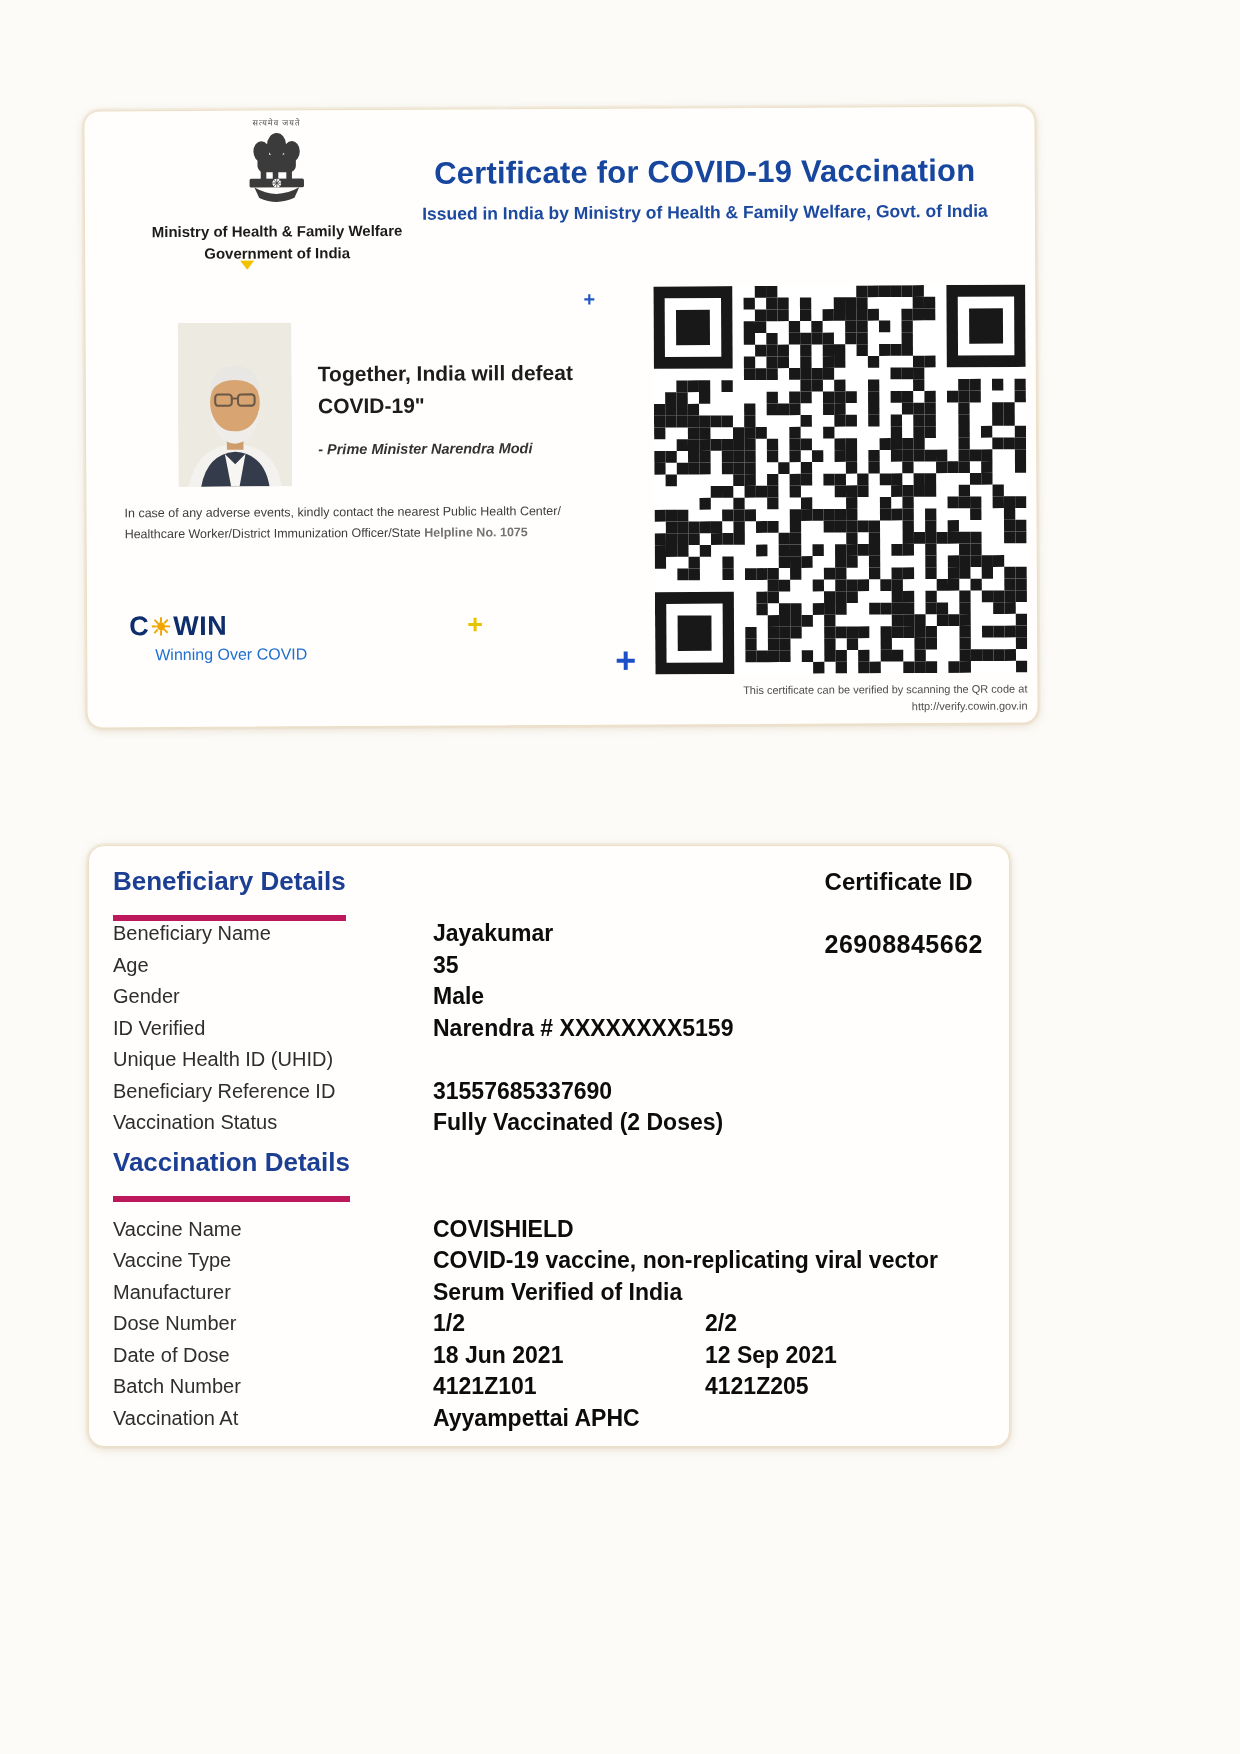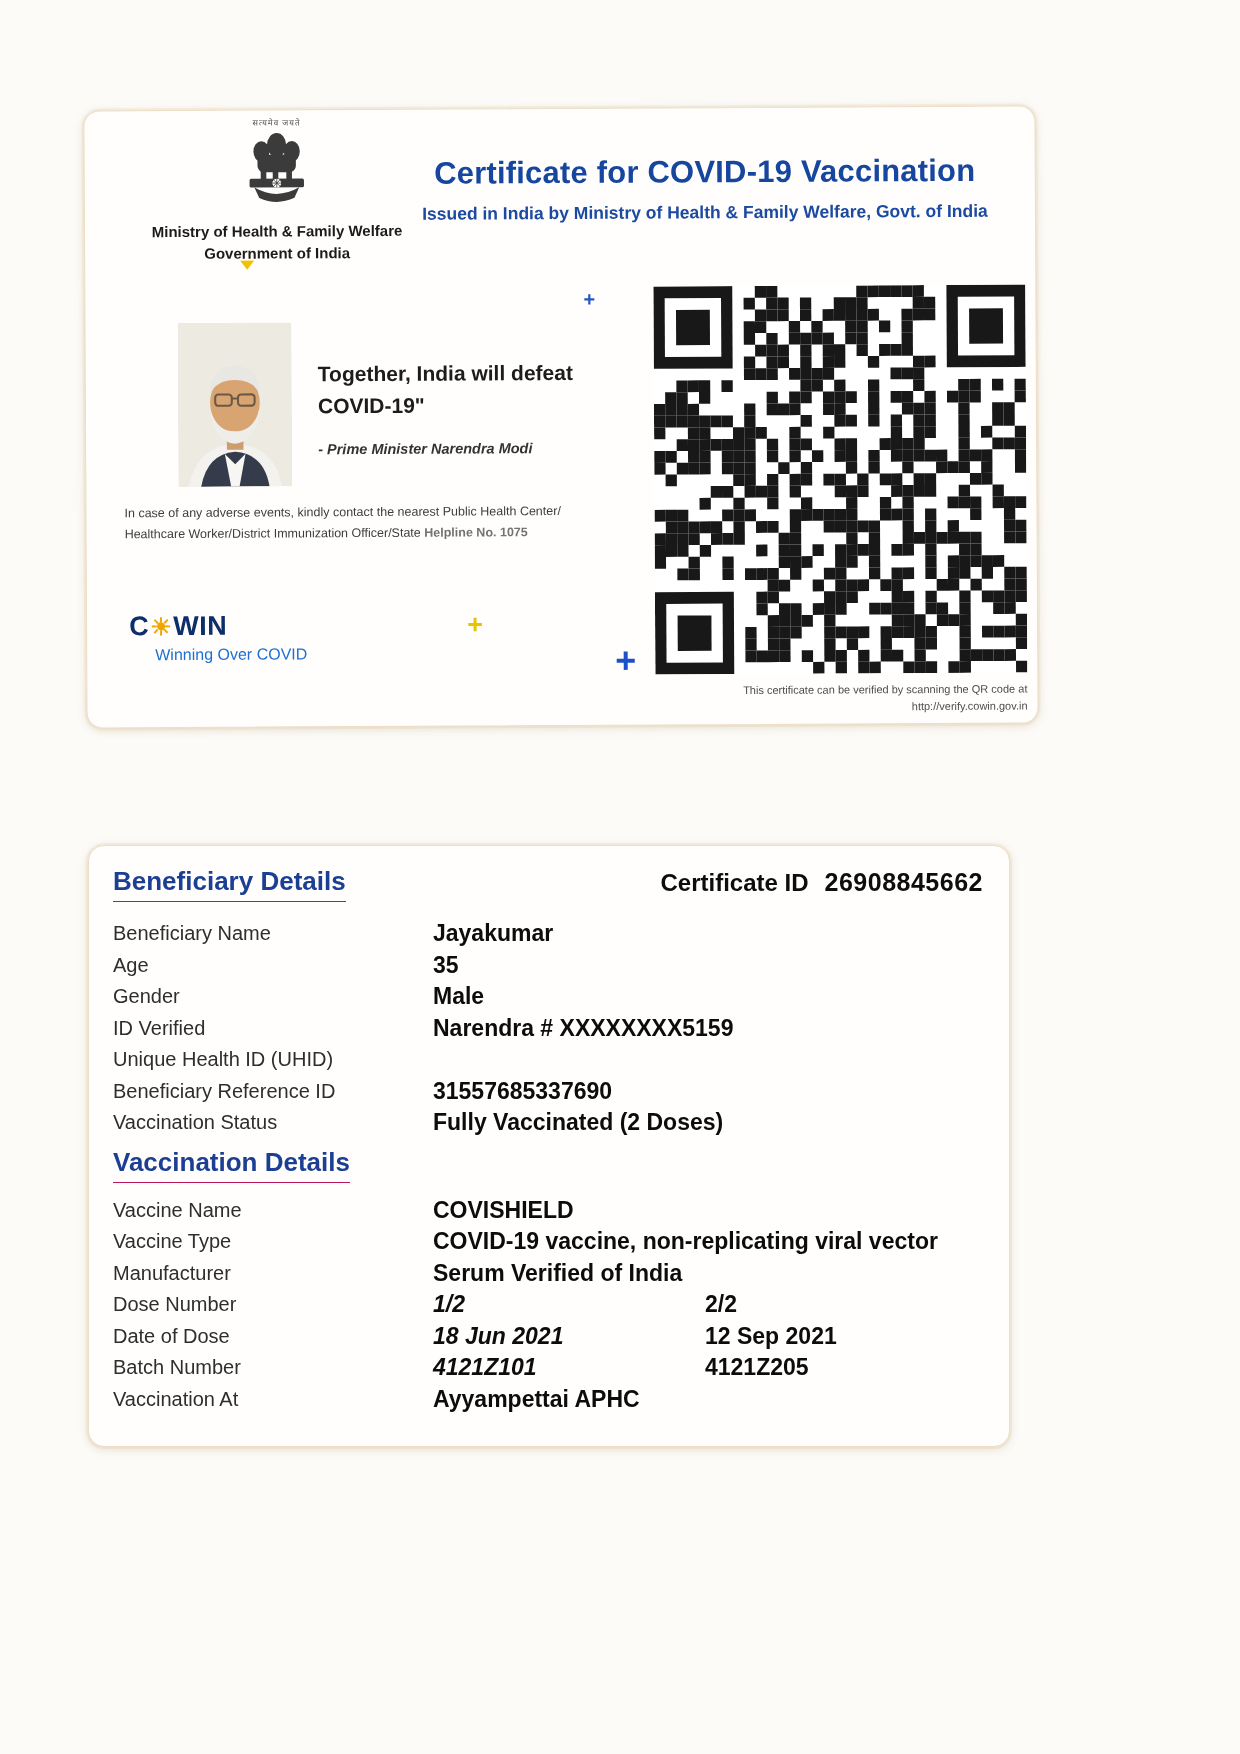--- a/index.html
+++ b/index.html
@@ -54,30 +54,30 @@
   .plus-blue-lg { left:528px; top:534px; font-size:36px; color:#1b50c8; }
 
   .qr { position:absolute; left:568px; top:178px; width:372px; height:388px; background:#fff; }
   .qr svg { width:100%; height:100%; display:block; }
   .qr-caption { position:absolute; left:478px; top:574px; width:462px; text-align:right;
     font-size:11px; color:#4c4c4c; line-height:1.5; }
 
   
   .head-row { position:relative; height:40px; }
   .section-heading { display:inline-block; font-size:26px; font-weight:700; color:#1c3f94;
-    border-bottom:1px solid #be185d; padding-bottom:4px; }
-  .cert-id-block { position:absolute; right:26px; top:2px; display:flex; gap:16px; align-items:baseline; }
+    border-bottom:6px solid #be185d; padding-bottom:18px; }
+  .cert-id-block { position:absolute; right:26px; top:2px; display:flex; gap:34px; align-items:baseline;flex-direction:column; }
   .cert-id-label { font-size:24px; font-weight:700; color:#0d0d0d; }
   .cert-id-value { font-size:25px; font-weight:700; color:#0d0d0d; letter-spacing:.5px; }
 
   .rows { margin-top:12px; }
   .row { display:flex; line-height:31.5px; }
   .lbl { width:320px; flex-shrink:0; font-size:20px; color:#2e2e2e; }
   .val { font-size:23px; font-weight:700; color:#0c0c0c; display:flex; }
-  .v1 { min-width:272px;font-style:italic; }
+  .v1 { min-width:272px; }
   .vacc-head-row { margin:8px 0 4px; }
 </style>
 </head>
 <body>
 
 <section class="card card-top">
 
   <div class="emblem-block">
     <div class="motto">सत्यमेव जयते</div>
     <span>

